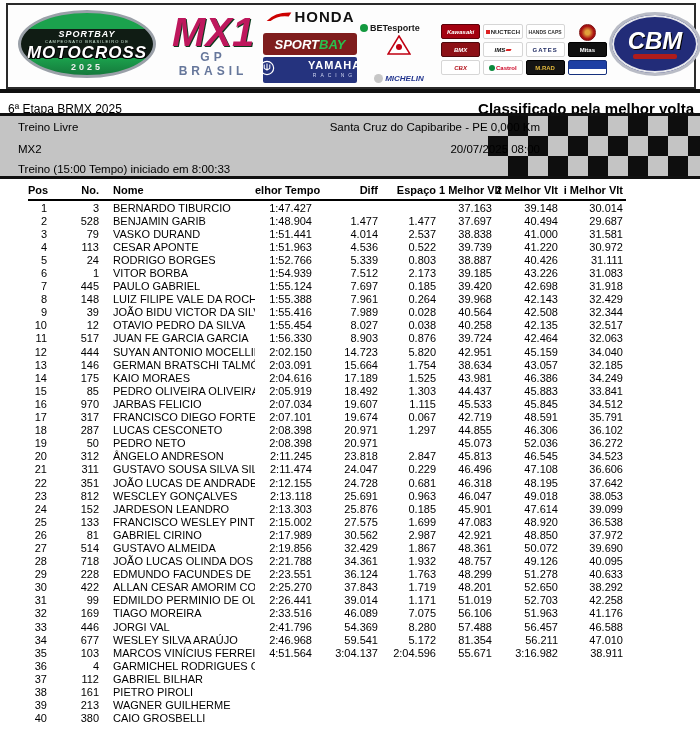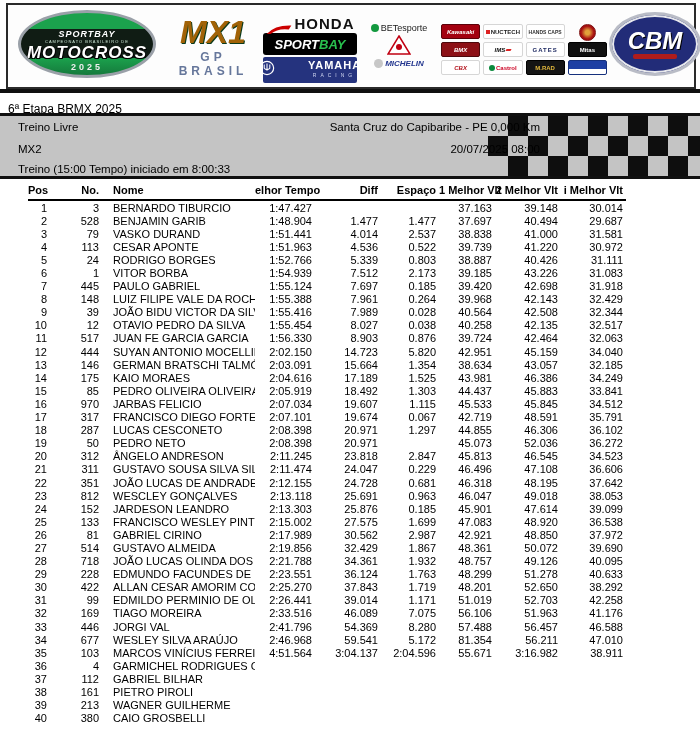--- a/index.html
+++ b/index.html
@@ -12,42 +12,42 @@
   .oval-logo{position:absolute;left:10px;top:5px;width:138px;height:68px;border-radius:50%;
              border:3px solid #9aa0a8;box-sizing:border-box;overflow:hidden;text-align:center;
              background:linear-gradient(180deg,#1ba24d 0%,#1ba24d 26%,#101c14 26%,#101c14 72%,#1ba24d 72%,#157a3c 100%);}
   .ol-top{font-size:9px;font-weight:bold;font-style:italic;color:#fff;margin-top:16px;letter-spacing:1px;}
   .ol-sub{font-size:4px;color:#cde8d6;letter-spacing:1px;}
   .ol-main{font-size:17px;font-weight:900;font-style:italic;color:#fff;letter-spacing:1px;
            text-shadow:1px 1px 0 #000, -1px 1px 0 #000;line-height:18px;}
   .ol-year{font-size:9px;font-weight:bold;color:#eee;letter-spacing:3px;}
 
   .mx1{position:absolute;left:157px;top:12px;width:96px;text-align:center;}
-  .mx1-main{font-size:32px;font-weight:900;font-style:italic;color:#a16207;line-height:30px;
+  .mx1-main{font-size:40px;font-weight:900;font-style:italic;color:#be185d;line-height:30px;
             text-shadow:1px 1px 0 #0a3a1c;}
   .mx1-sub{font-size:12px;font-weight:bold;color:#66779b;letter-spacing:4px;margin-top:3px;}
 
   .stack-honda{position:absolute;left:255px;top:3px;width:94px;}
-  .honda-row{display:flex;align-items:flex-end;justify-content:center;gap:3px;height:24px;}
+  .honda-row{display:flex;align-items:flex-start;justify-content:center;gap:3px;height:24px;}
   .honda-wing{display:inline-block;width:26px;height:11px;}
   .honda-text{font-size:15px;font-weight:900;letter-spacing:1px;color:#111;}
-  .sportbay-box{height:22px;background:#000000;border-radius:3px;display:flex;align-items:center;
+  .sportbay-box{height:22px;background:#7f1d1d;border-radius:3px;display:flex;align-items:center;
                 justify-content:center;font-style:italic;font-weight:900;font-size:13px;margin-top:1px;}
   .sb1{color:#fff;} .sb2{color:#29c14e;}
   .yamaha-box{height:26px;background:#25337e;border-radius:2px;display:flex;align-items:center;
               justify-content:center;gap:3px;margin-top:2px;}
   .yamaha-text{display:flex;flex-direction:column;align-items:center;line-height:10px;margin-left:30px;}
   .yamaha-name{color:#fff;font-weight:900;font-size:11px;letter-spacing:1px;}
   .yamaha-sub{color:#cdd4f0;font-size:5px;letter-spacing:4px;}
 
   .stack-bet{position:absolute;left:352px;top:18px;width:78px;text-align:center;}
-  .bet{display:flex;align-items:center;justify-content:center;gap:2px;font-size:9px;font-weight:normal;color:#1b1b1b;}
+  .bet{display:flex;align-items:center;justify-content:flex-start;gap:2px;font-size:9px;font-weight:bold;color:#1b1b1b;}
   .bet-dot{width:8px;height:8px;border-radius:50%;background:#14993f;display:inline-block;}
   .protork{height:22px;margin-top:2px;}
-  .michelin{display:flex;align-items:center;justify-content:center;gap:2px;margin-top:2px;
+  .michelin{display:flex;align-items:center;justify-content:center;gap:2px;margin-top:17px;
             font-size:8px;font-weight:bold;font-style:italic;color:#23368f;}
   .mich-man{width:9px;height:9px;border-radius:50%;background:#c7c7c7;display:inline-block;}
 
   .chip-grid{position:absolute;left:433px;top:19px;width:166px;height:52px;display:grid;
              grid-template-columns:repeat(4,1fr);grid-auto-rows:15px;gap:3px;}
   .chip{border-radius:2px;font-size:6px;font-weight:bold;display:flex;align-items:center;
         justify-content:center;overflow:hidden;border:1px solid #d6d6d6;background:#fff;color:#222;}
   .chip1{background:#a3000f;color:#fff;border-color:#5c0008;font-style:italic;}
   .chip2{color:#1d1d1d;} .chip2::before{content:"";width:4px;height:4px;background:#d22;margin-right:1px;}
   .chip3{font-size:5px;color:#333;}
@@ -180,20 +180,21 @@
     <div class="cbm">
       <div class="cbm-text">CBM</div>
       <div class="cbm-sub"></div>
     </div>
   </div>
 
   <div class="rule-a"></div>
 
   <div class="title-row">
     <span class="title-left">6ª Etapa BRMX 2025</span>
+    <span class="title-right">Classificado pela melhor volta</span>
   </div>
   <div class="rule-b"></div>
 
   <div class="info-band">
     <div class="flag"></div>
     <div class="info-line l1">
       <span>Treino Livre</span>
       <span class="info-right">Santa Cruz do Capibaribe - PE 0,000 Km</span>
     </div>
     <div class="info-line l2">
@@ -363,21 +364,21 @@
             <td class="ar">42.951</td>
             <td class="ar">45.159</td>
             <td class="ar">34.040</td>
           </tr>
           <tr>
             <td class="ar">13</td>
             <td class="ar">146</td>
             <td class="al">GERMAN BRATSCHI TALMÓN</td>
             <td class="ar">2:03.091</td>
             <td class="ar">15.664</td>
-            <td class="ar">1.354</td>
+            <td class="ar">1.754</td>
             <td class="ar">38.634</td>
             <td class="ar">43.057</td>
             <td class="ar">32.185</td>
           </tr>
           <tr>
             <td class="ar">14</td>
             <td class="ar">175</td>
             <td class="al">KAIO MORAES</td>
             <td class="ar">2:04.616</td>
             <td class="ar">17.189</td>

